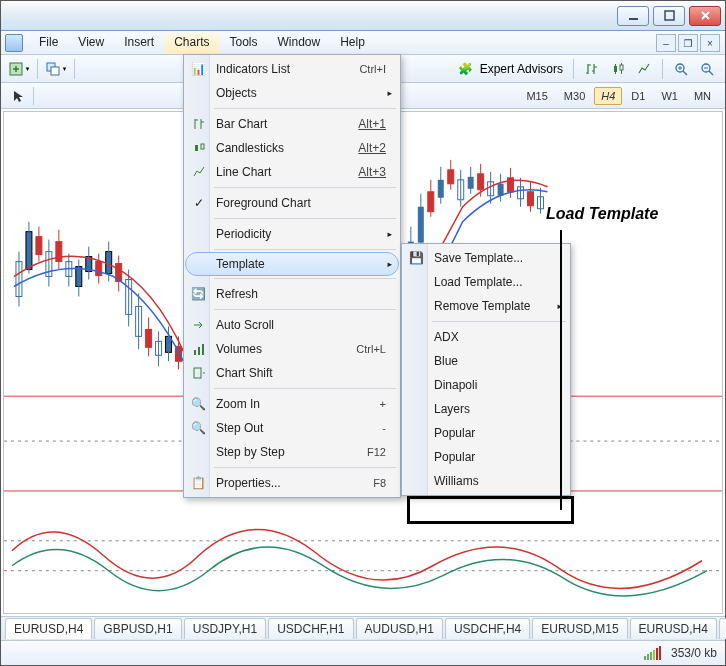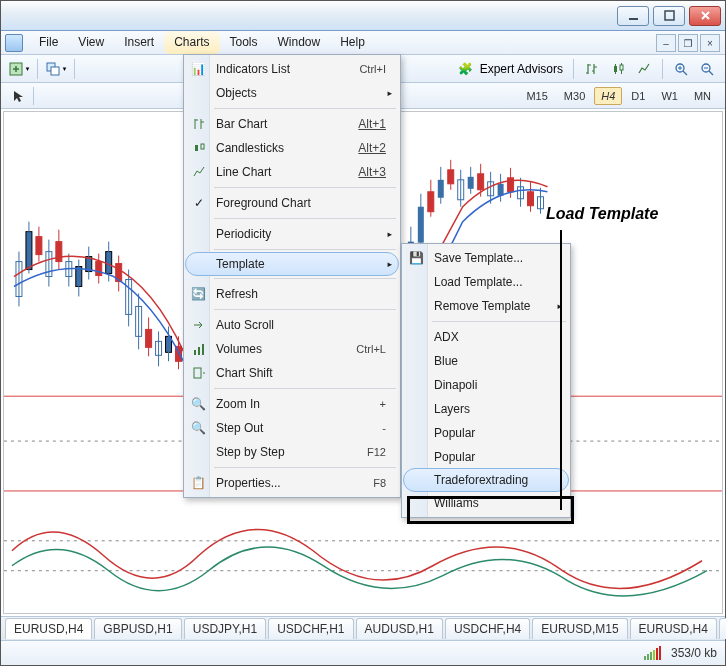--- a/index.html
+++ b/index.html
@@ -425,20 +425,17 @@
       </div>
   <div class="row">
         <span>Layers</span>
       </div>
   <div class="row">
         <span>Popular</span>
       </div>
   <div class="row">
         <span>Popular</span>
       </div>
-  <div class="row hl">
-        <span>Tradeforextrading</span>
-      </div>
   <div class="row">
         <span>Williams</span>
       </div>
   </div>
 </div>
 
 </body></html>

